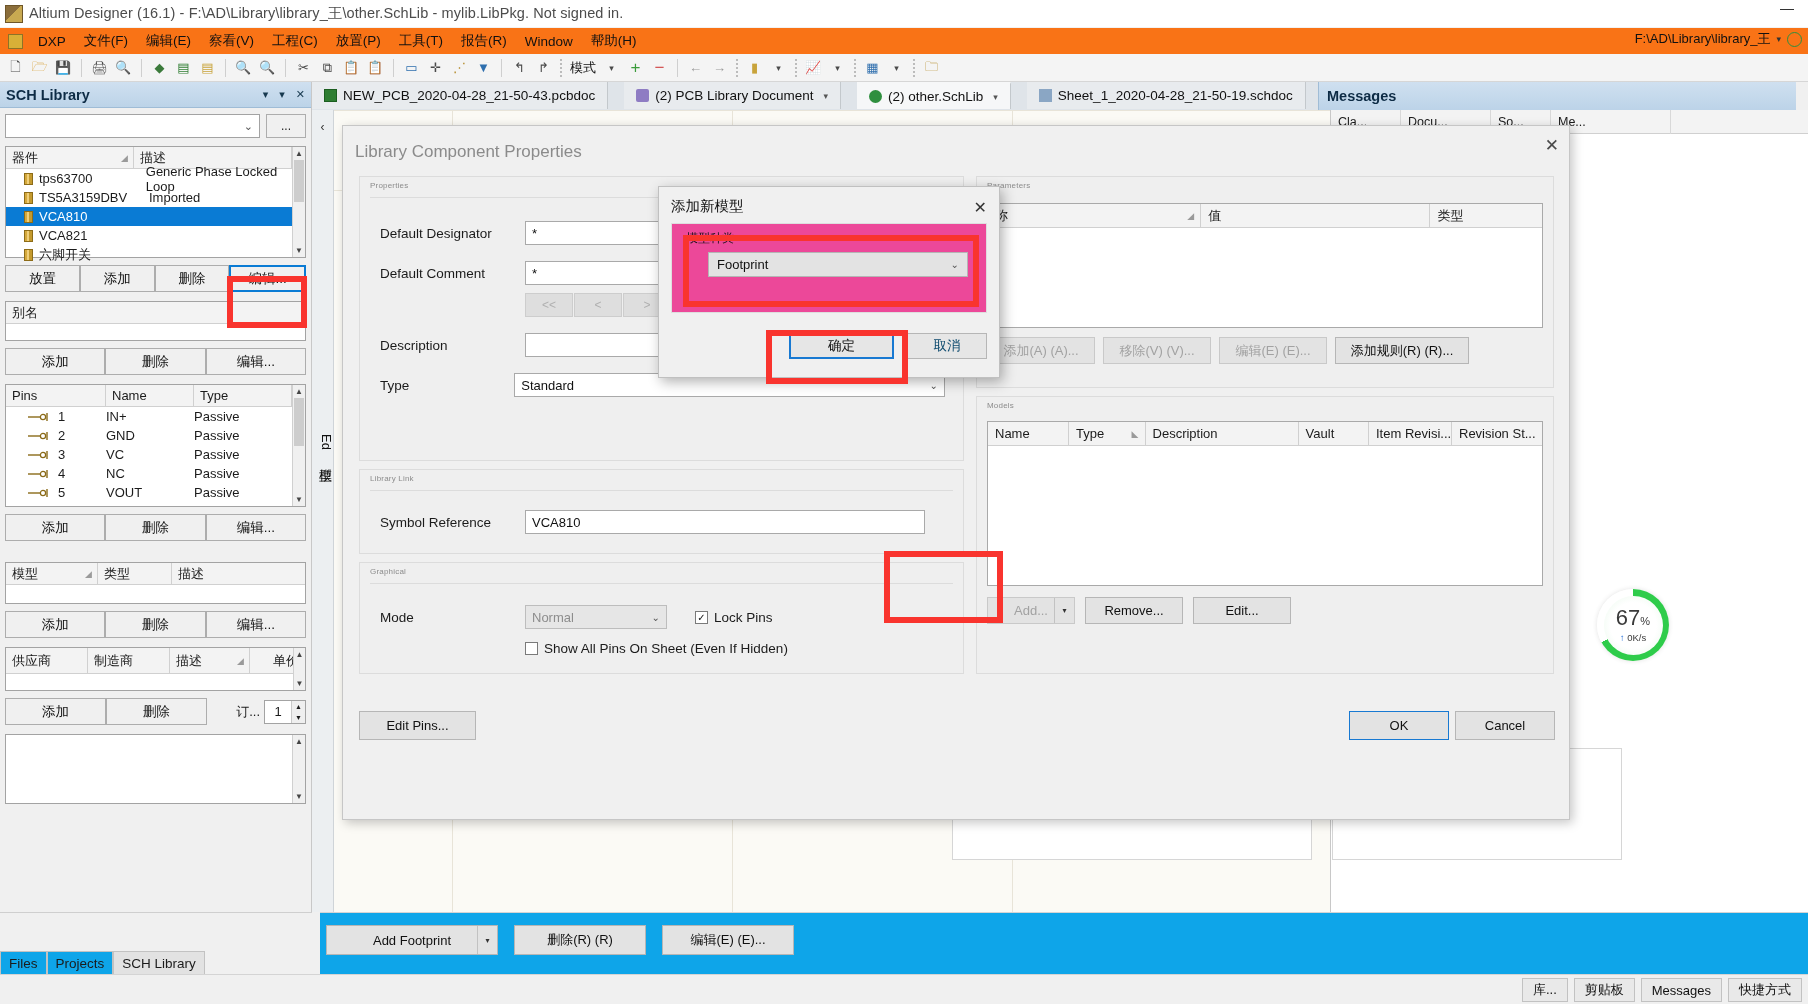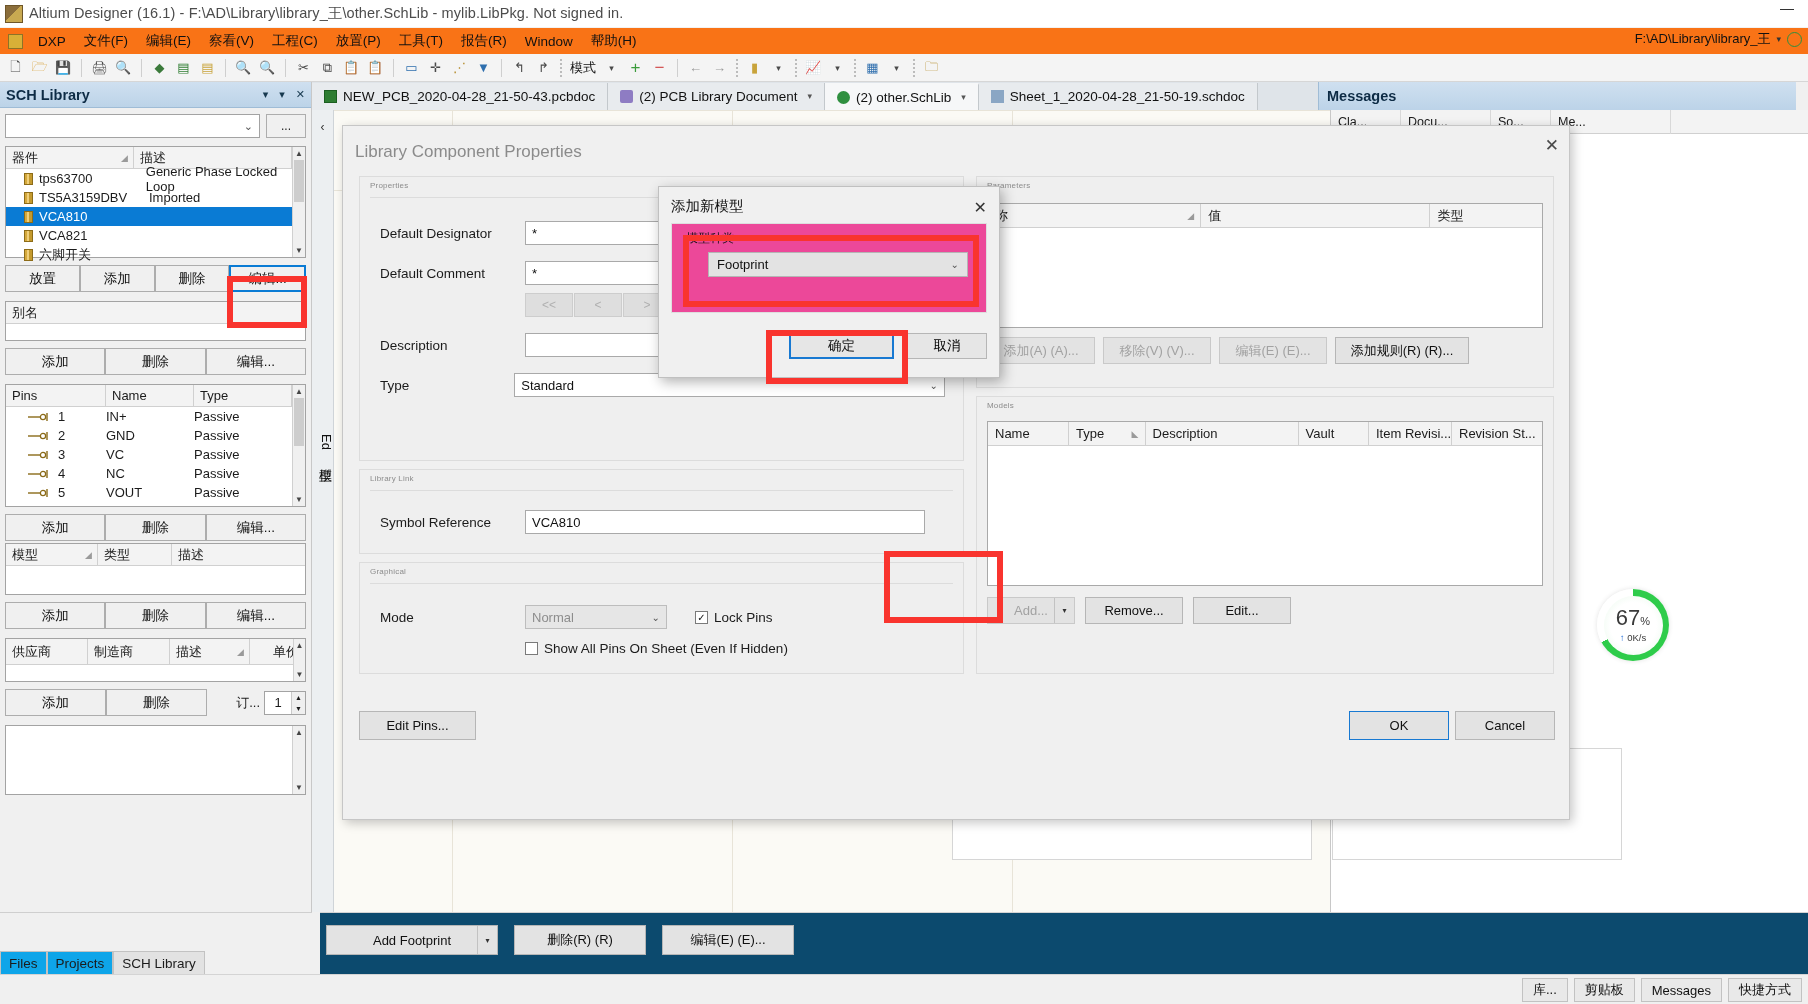--- a/index.html
+++ b/index.html
@@ -128,21 +128,21 @@
     font-size:13.5px; color:#111;
   }
   .btn.focus { border:2px solid #0a7bd4; }
 
   
   .redbox { position:absolute; border:6px solid #f9342e; pointer-events:none; }
 
   
   #tabstrip {
     left:312px; top:82px; width:1484px; height:28px; background:#dfe4e9;
-    display:flex; align-items:center;
+    display:flex; align-items:flex-start;gap:16px;
   }
   .doctab {
     height:27px; display:flex; align-items:center; gap:6px; padding:0 12px;
     font-size:13.5px; color:#111; background:#e8ebee;
     border-right:1px solid #c3c8cc;
   }
   .doctab.active { background:#f6f7f8; border-top:2px solid #f6f7f8; }
   .doctab .ti { width:13px; height:13px; flex:none; }
   .ti.pcb { background:#2e7d32; border:1px solid #1b5e20; }
   .ti.lib { background:#8e7cc3; border-radius:2px; }
@@ -257,21 +257,21 @@
   }
   #modal .m-select .dd { margin-left:auto; font-size:10px; color:#555; }
   #modal .m-ok {
     position:absolute; left:130px; top:146px; width:105px; height:26px;
     background:#e6e6e6; border:2px solid #1879d2;
     display:flex; align-items:center; justify-content:center; font-size:13.5px; color:#111;
   }
   #modal .m-cancel {
     position:absolute; left:248px; top:146px; width:80px; height:26px;
     background:#e6e6e6; border:1px solid #b6b6b6;
-    display:flex; align-items:center; justify-content:center; font-size:13.5px; color:#000000;
+    display:flex; align-items:center; justify-content:center; font-size:13.5px; color:#0c4a6e;
   }
 
   
   #donut {
     position:absolute; left:1597px; top:589px; width:72px; height:72px;
   }
   #donut .ring {
     width:72px;height:72px;border-radius:50%;
     background:conic-gradient(#2ecc4a 0deg 241deg, #ffffff 241deg 360deg);
     display:flex;align-items:center;justify-content:center;
@@ -282,21 +282,21 @@
     background:radial-gradient(circle,#ffffff 55%,#e6f8e9 100%);
     display:flex;flex-direction:column;align-items:center;justify-content:center;
   }
   #donut .pct { font-size:22px; color:#3a3a3a; line-height:1; }
   #donut .pct small { font-size:11px; }
   #donut .spd { font-size:9.5px; color:#3a3a3a; margin-top:3px; }
   #donut .spd .up { color:#1464d6; }
 
   
   #bottombar {
-    left:320px; top:912px; width:1488px; height:62px; background:#0c4a6e;
+    left:320px; top:912px; width:1488px; height:62px; background:#0ea5e9;
     border-top:1px solid #d4d4d4;
   }
   #lp-tabs {
     left:0; top:912px; width:312px; height:62px; background:#f0f0f0; border-top:1px solid #cfcfcf;
   }
   .ltab {
     height:23px; padding:0 8px; display:flex; align-items:center; font-size:13.5px;
     background:#0ea5e9; border:1px solid #c2c2c2; border-bottom:none;
   }
   .ltab.active { background:#e2e2e2; font-weight:normal; }
@@ -591,21 +591,21 @@
         <div class="thumb" style="height:48px"></div>
         <div class="arr" style="position:absolute;bottom:0;left:0;right:0">▼</div>
       </div>
     </div>
     <div class="btnrow">
       <div class="btn">添加</div>
       <div class="btn">删除</div>
       <div class="btn">编辑...</div>
     </div>
 
-    <div class="grid" style="height:52px;margin-top:2px">
+    <div class="grid" style="height:42px;margin-top:21px">
       <div class="grid-head">
         <div class="gh" style="width:92px">
           <span>模型</span>
           <span class="sortmark">◢</span>
         </div>
         <div class="gh" style="width:74px">类型</div>
         <div class="gh" style="width:133px;border-right:none">描述</div>
       </div>
     </div>
     <div class="btnrow">

